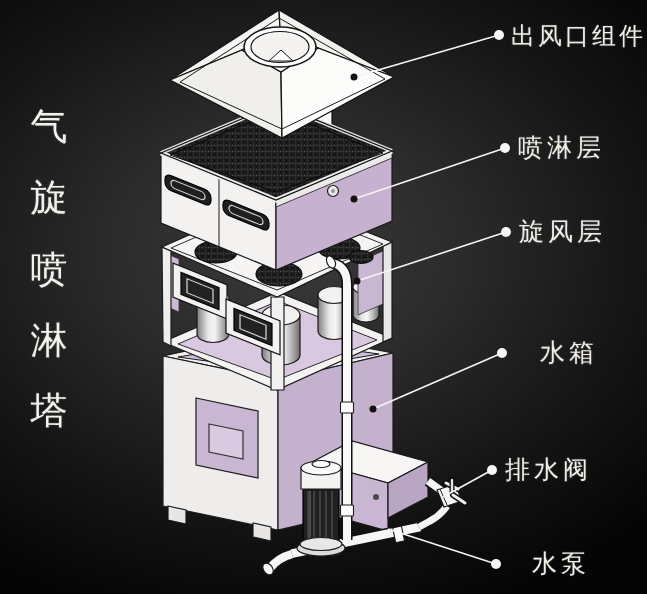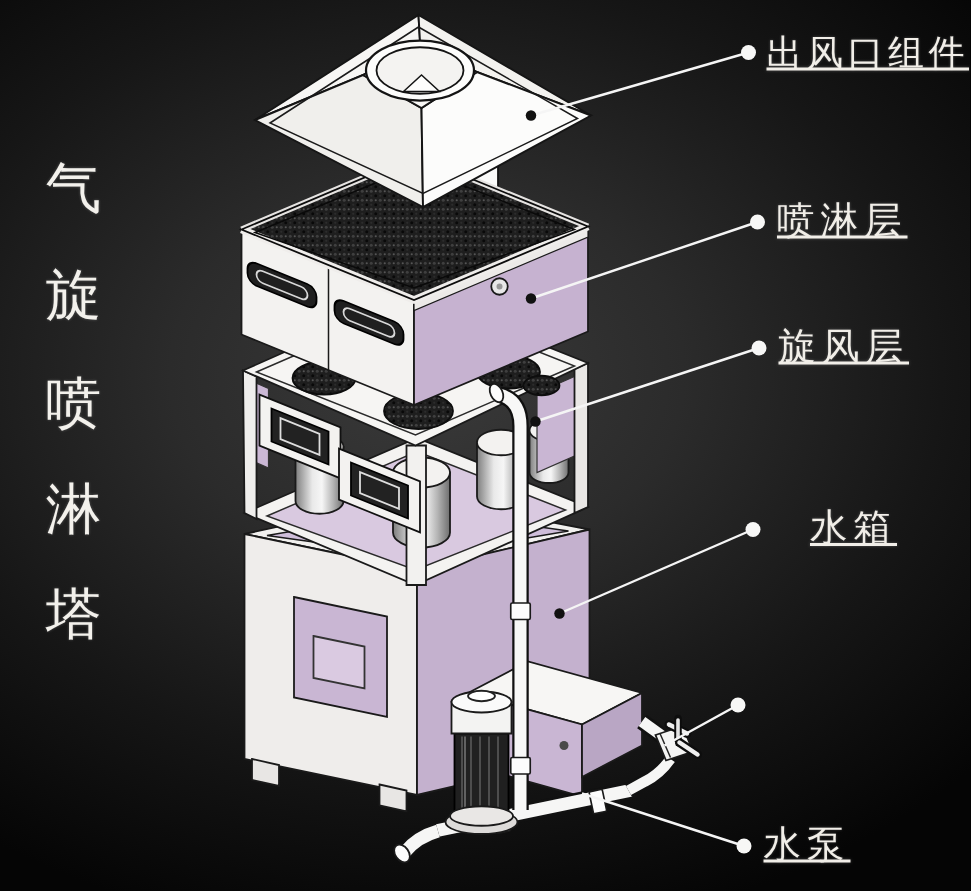--- a/index.html
+++ b/index.html
@@ -12,21 +12,20 @@
   .diagram-svg{position:absolute;left:0;top:0;}
   .title-char{
     position:absolute;left:26px;width:46px;text-align:center;
     font-size:37px;line-height:1;color:#f3f1ec;
     text-shadow:0 0 2px rgba(255,255,255,.28);
   }
   .label{
     position:absolute;white-space:nowrap;color:#f1eee8;
     font-size:25px;line-height:26px;letter-spacing:4px;
     text-shadow:0 0 2px rgba(255,255,255,.25);
-    text-decoration:underline;
   }
   .label.l-air{font-size:24px;letter-spacing:3px;}
 </style>
 </head>
 <body>
 
 <div class="stage">
 
   <svg class="diagram-svg" width="647" height="594" viewBox="0 0 647 594">
     <defs>
@@ -217,15 +216,16 @@
     <div class="title-char" style="top:179px">旋</div>
     <div class="title-char" style="top:251px">喷</div>
     <div class="title-char" style="top:322px">淋</div>
     <div class="title-char" style="top:392px">塔</div>
   </div>
 
   <div class="label l-air" style="left:511px;top:23px">出风口组件</div>
   <div class="label" style="left:518px;top:135px">喷淋层</div>
   <div class="label" style="left:519px;top:219px">旋风层</div>
   <div class="label" style="left:540px;top:340px">水箱</div>
-  <div class="label" style="left:509px;top:551px">水泵</div>
+  <div class="label" style="left:505px;top:457px">排水阀</div>
+  <div class="label" style="left:532px;top:551px">水泵</div>
 
 </div>
 
 </body></html>

